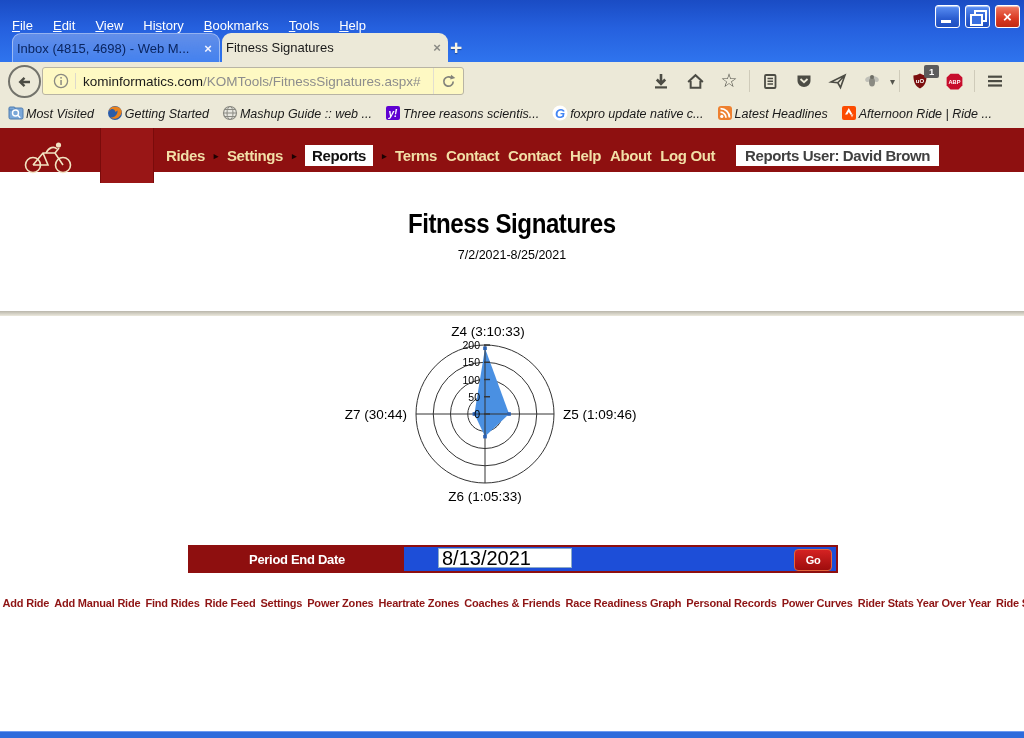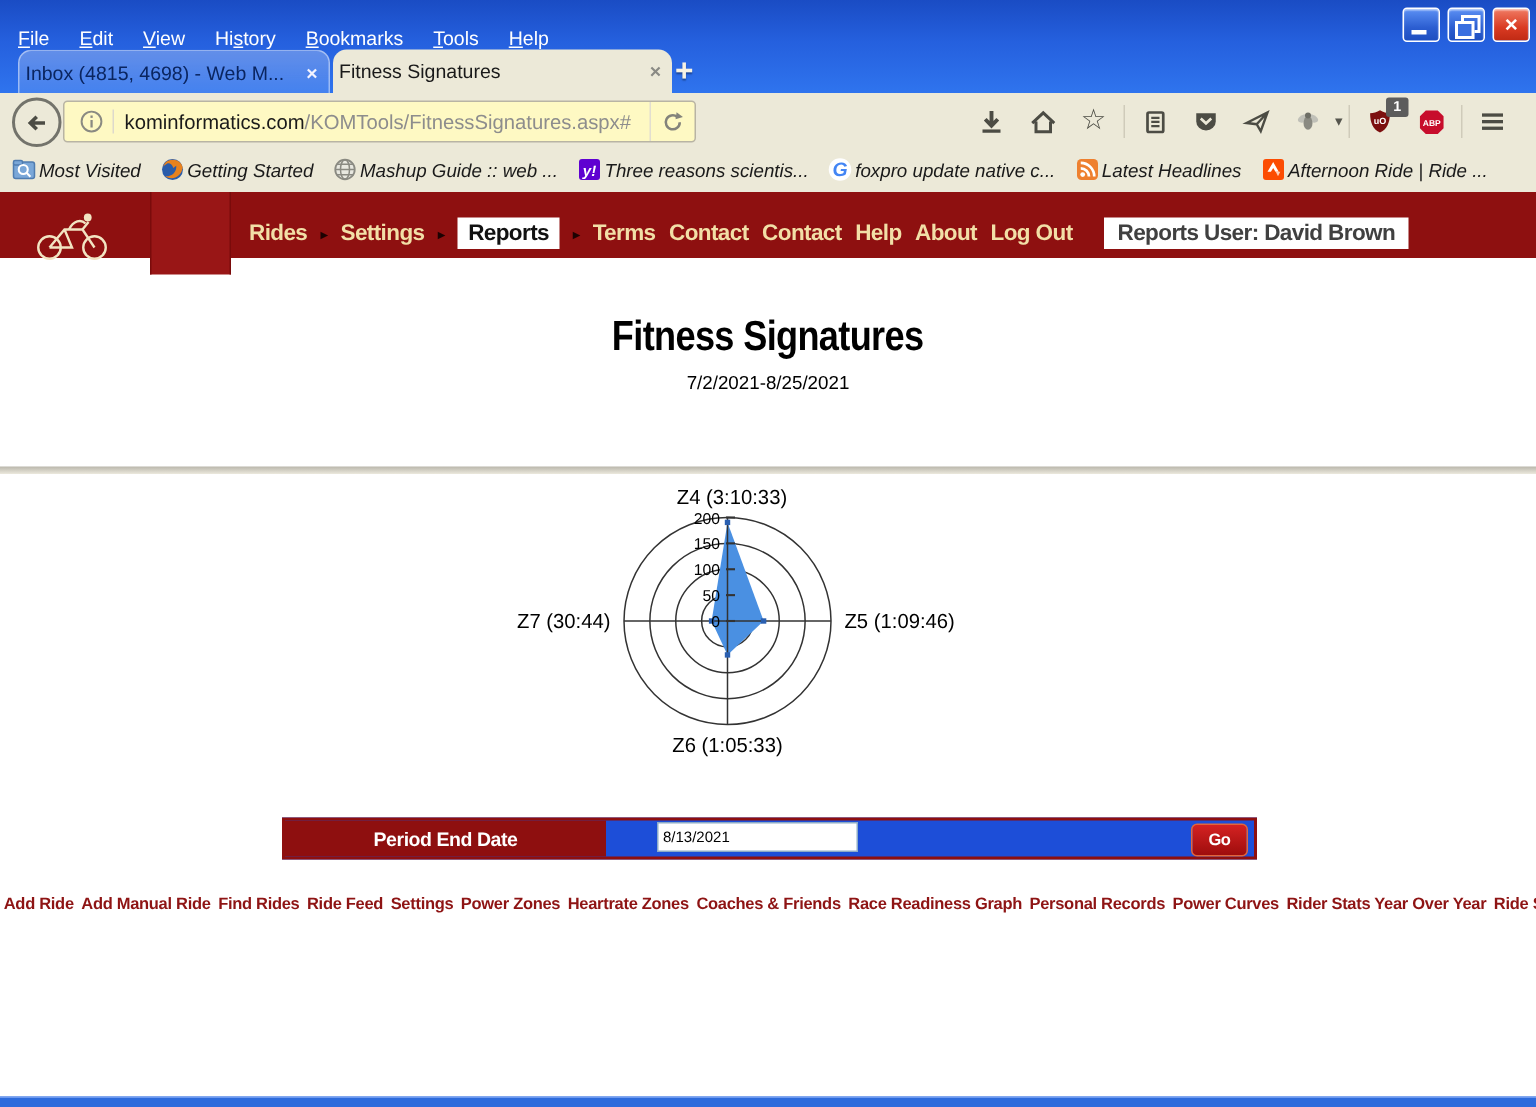--- a/index.html
+++ b/index.html
@@ -79,21 +79,21 @@
   
   .page-title{position:absolute;top:204px;left:0;width:100%;text-align:center;margin:0;}
   .page-title span{display:inline-block;transform:scaleX(.86);font-size:28px;font-weight:bold;color:#000;letter-spacing:-0.5px;}
   .subtitle{position:absolute;top:247px;left:0;width:100%;text-align:center;font-size:12.5px;line-height:16.5px;color:#000;}
   .chart-wrap{position:absolute;left:315px;top:317px;width:360px;height:200px;}
 
   .period-form{position:absolute;left:188px;top:545px;width:646px;height:24px;border:2px solid #8e0f0f;background:#1d4ed8;display:flex;gap:28px;}
   .period-label{width:214px;background:#8e0f0f;color:#fff;font-weight:bold;font-size:13px;letter-spacing:-0.3px;
                 display:flex;align-items:center;justify-content:center;}
   .period-input{margin:1px 0 1px 6px;width:126px;height:18px;border:1px solid #8cabc8;font-family:inherit;
-                font-size:10px;padding:0 3px;color:#000;}
+                font-size:20px;padding:0 3px;color:#000;}
   .go-btn{position:absolute;right:4px;top:2px;width:36px;height:20px;border:1px solid #e2653c;border-radius:4px;
           background:linear-gradient(180deg,#d42222,#9e0d0d);color:#fff;font-size:11px;font-weight:bold;
           display:flex;align-items:center;justify-content:center;letter-spacing:-0.3px;}
 
   .footer{position:absolute;top:597px;left:0;width:100%;text-align:center;font-size:11px;font-weight:bold;
           letter-spacing:-0.2px;white-space:nowrap;}
   .footer a{color:#8e1414;text-decoration:none;margin:0 2.5px;}
 
   .bottom-strip{position:absolute;bottom:0;left:0;right:0;height:6px;background:#2e6bdc;border-top:1px solid #6e9af0;}
 </style>

